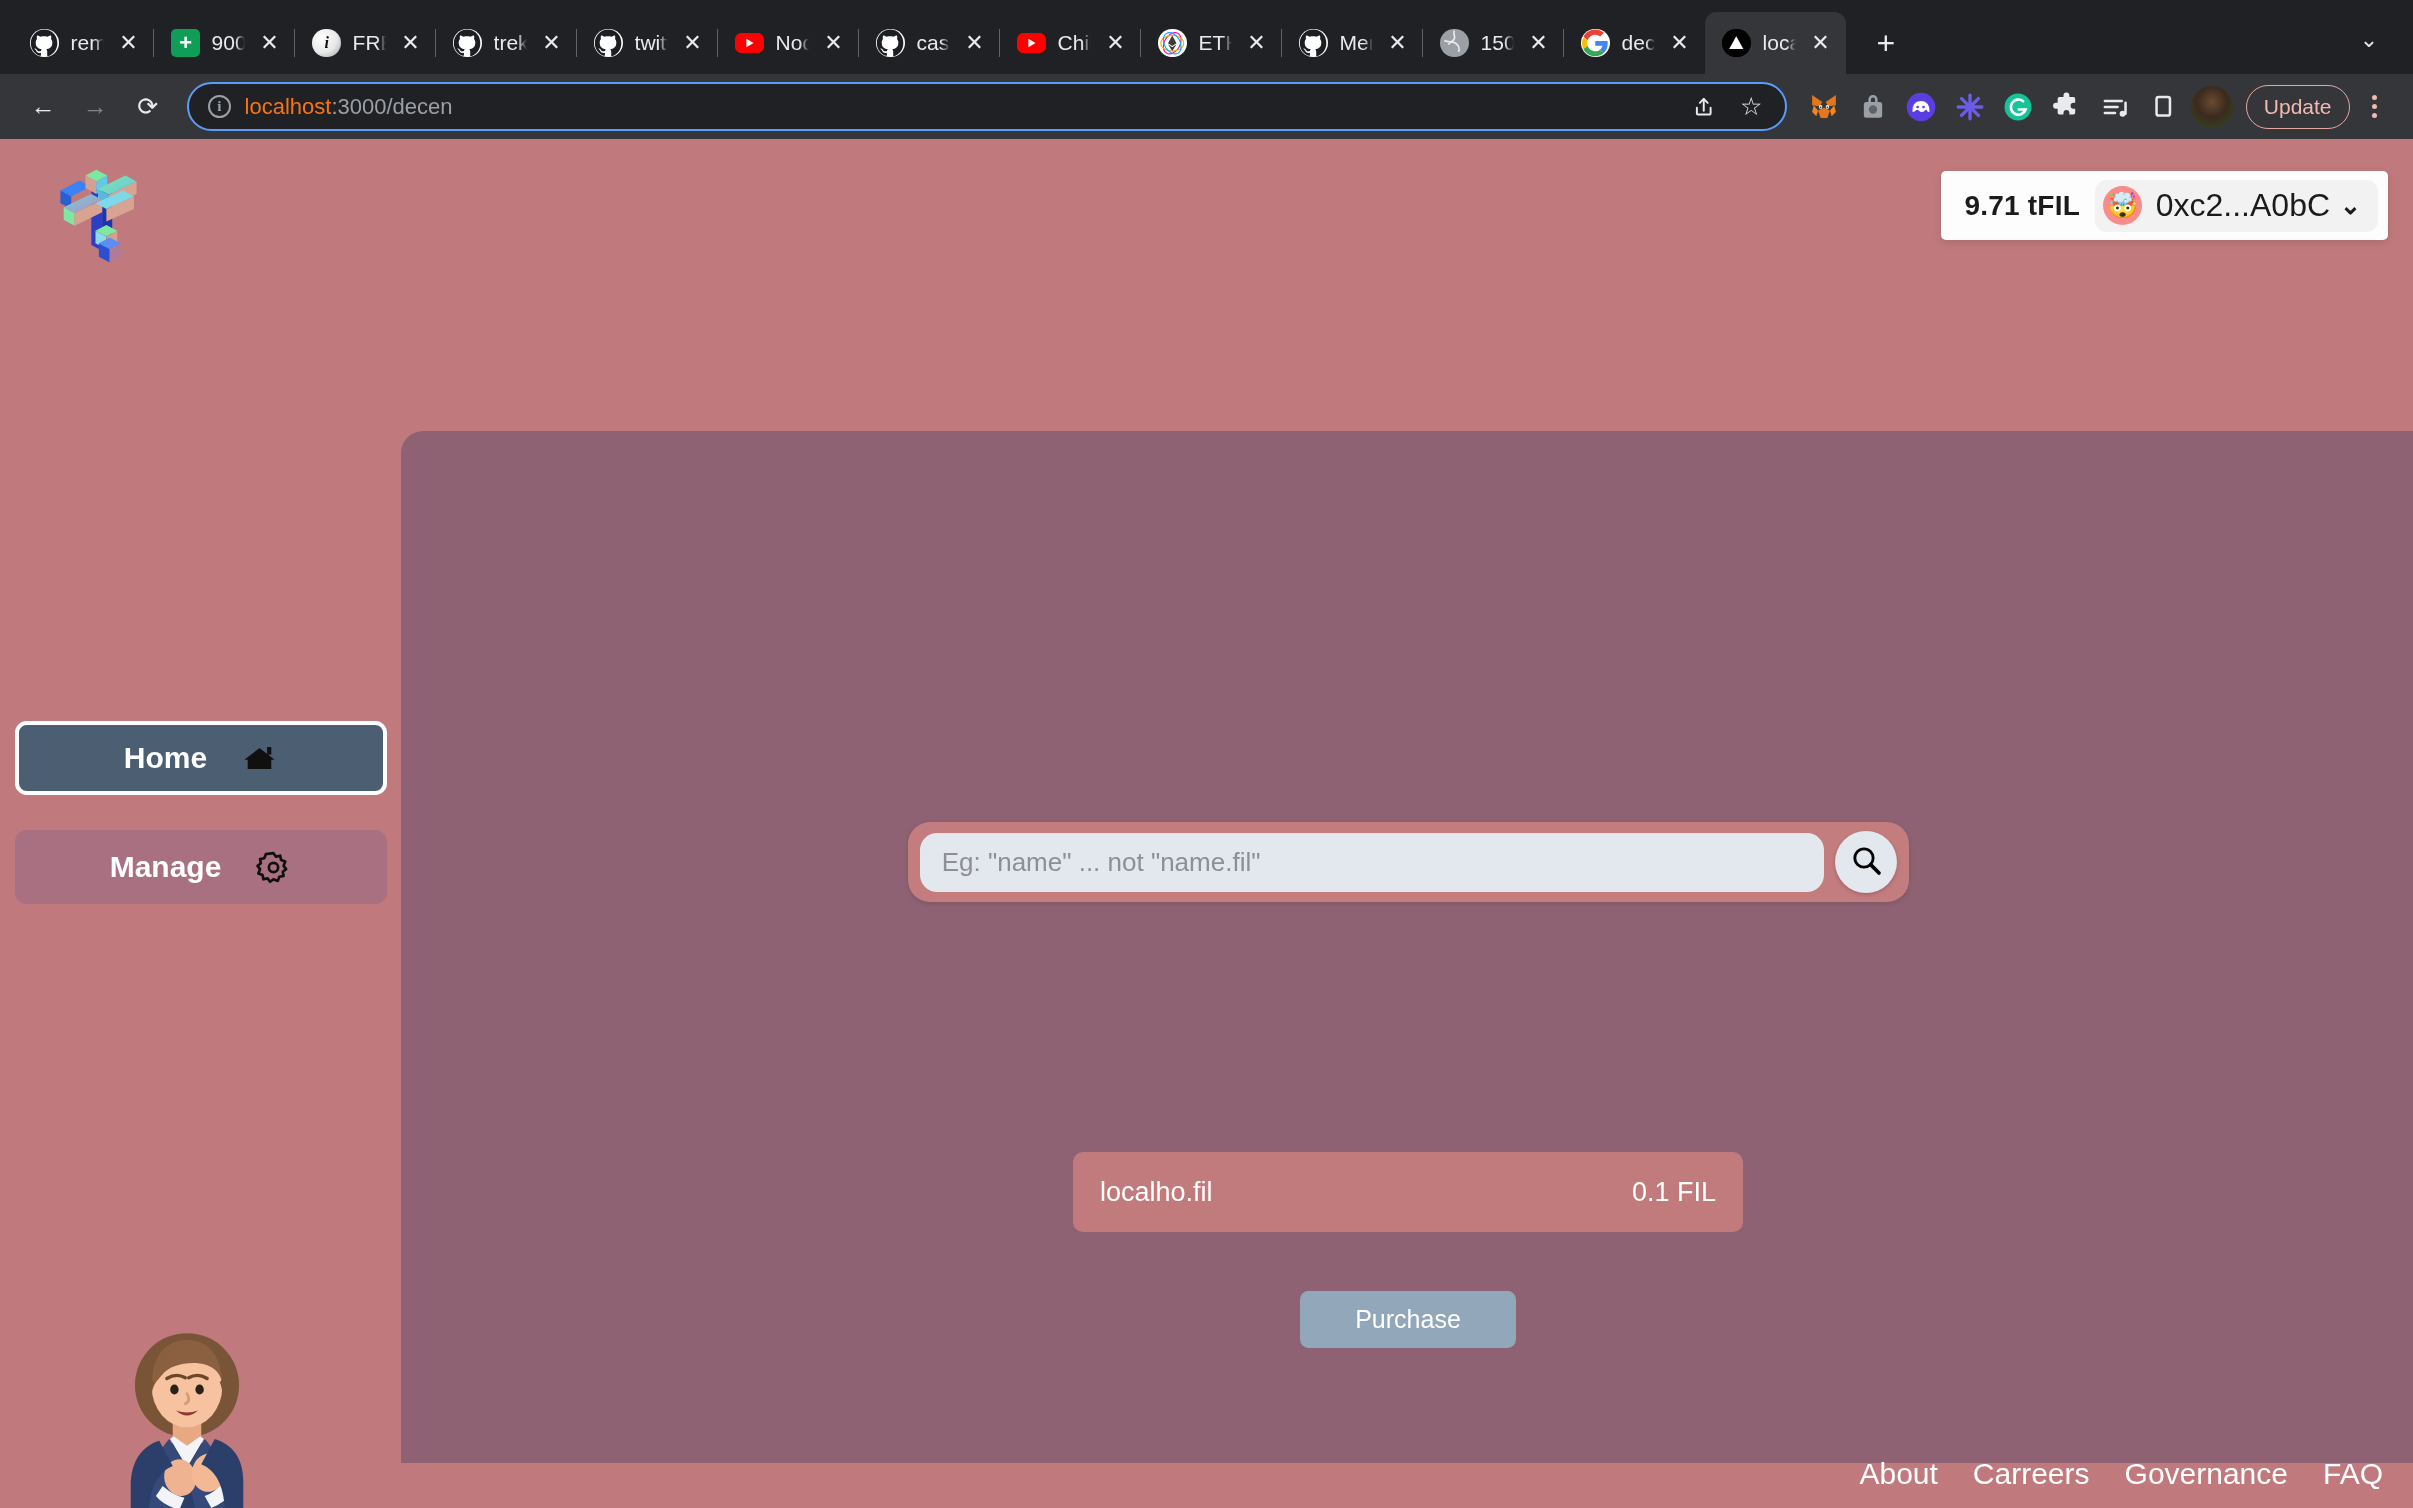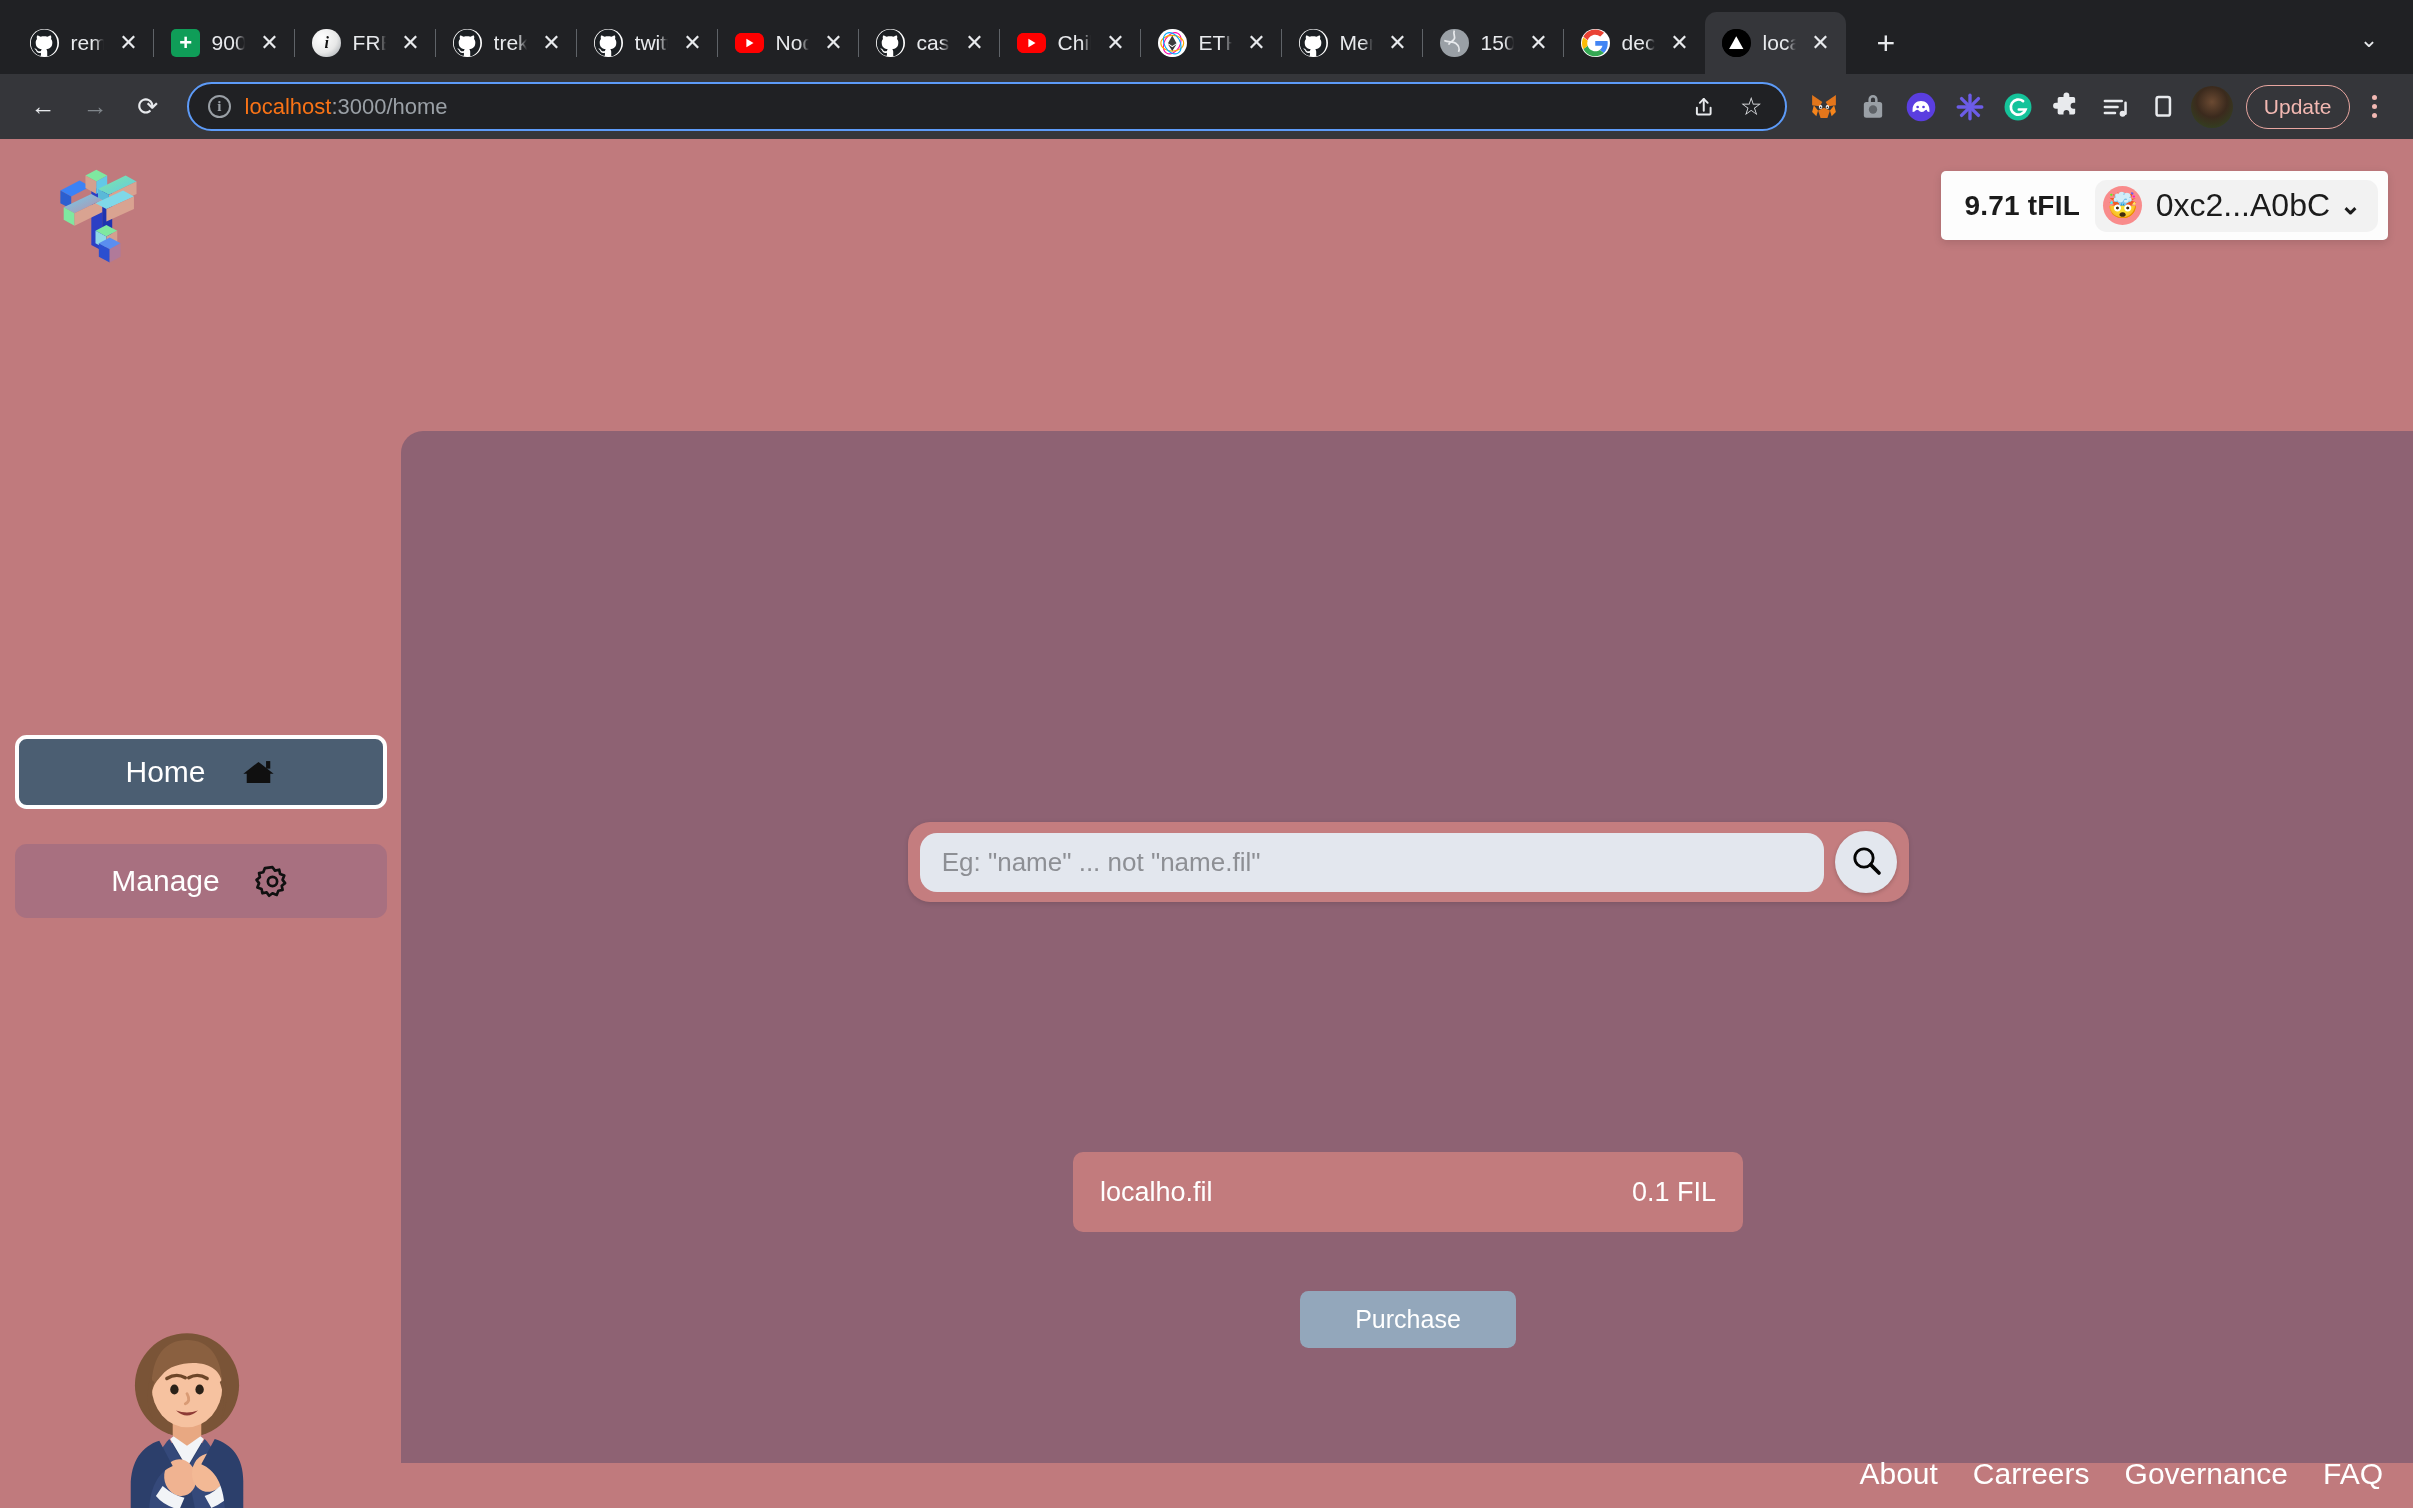--- a/index.html
+++ b/index.html
@@ -211,23 +211,23 @@
     width: 39px; height: 39px; border-radius: 50%;
     background: #f98b8b;
     display: flex; align-items: center; justify-content: center;
     font-size: 25px; line-height: 1;
   }
   .wallet-addr { font-size: 32px; font-weight: normal; color: #1b1b1b; }
   .wallet-caret { font-size: 25px; color: #1b1b1b; font-weight: bold; margin-left: -3.4px; }
 
   
   .sidenav {
-    position: absolute; left: 15px; top: 596px;
+    position: absolute; left: 15px; top: 582px;
     width: 372px;
-    display: flex; flex-direction: column; gap: 35px;
+    display: flex; flex-direction: column; gap: 35px; font-weight: bold;
   }
   .navitem {
     height: 74px;
     border-radius: 11.7px;
     display: flex; align-items: center; justify-content: center;
     gap: 34px;
     color: #ffffff;
     font-size: 30px;
   }
   .navitem.active {
@@ -438,21 +438,21 @@
     <div class="tablist-btn">⌄</div>
   </div>
 
   <div class="toolbar">
     <div class="navbtn">←</div>
     <div class="navbtn dim">→</div>
     <div class="navbtn">⟳</div>
 
     <div class="omnibox">
       <div class="info-icon">i</div>
-      <div class="url"><b>localhost</b><span>:3000/home</span></div>
+      <div class="url"><b>localhost</b><span>:3000/decen</span></div>
       <div class="omni-actions">
         <div class="omni-btn">
           <svg width="23.5" height="23.5" viewBox="0 0 24 24" fill="none" stroke="#e8eaed" stroke-width="2" stroke-linecap="round" stroke-linejoin="round">
               <path d="M12 16V4"></path>
               <path d="M8 8l4-4 4 4"></path>
               <path d="M5 13v6a1 1 0 001 1h12a1 1 0 001-1v-6"></path>
             </svg>
         </div>
         <div class="omni-btn" style="font-size:25px">☆</div>
       </div>

